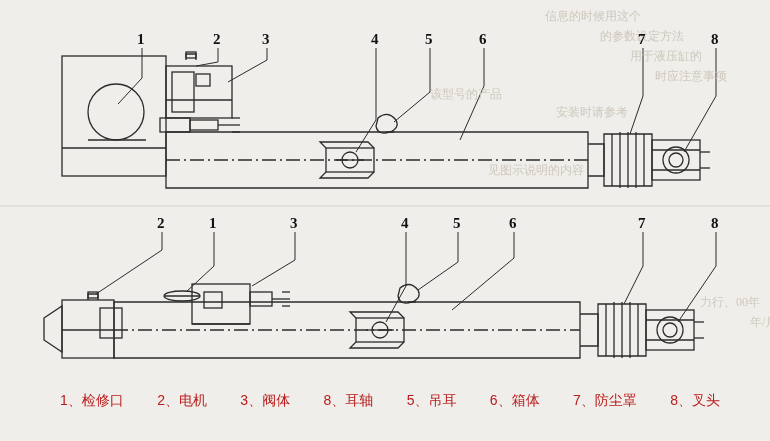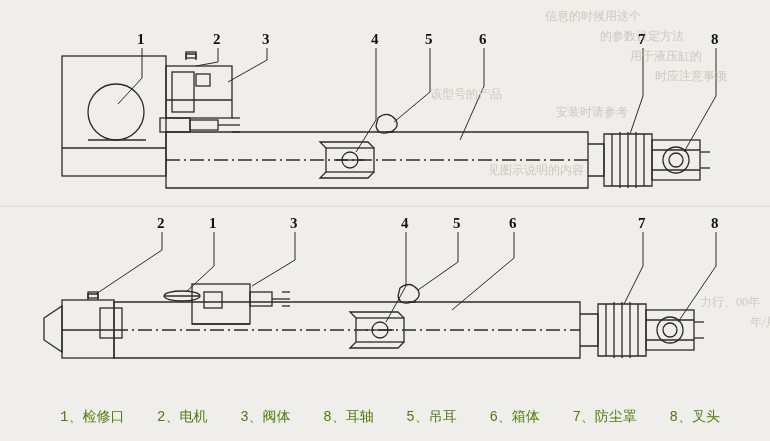--- a/index.html
+++ b/index.html
@@ -17,25 +17,25 @@
     font-family:"Liberation Serif",serif;
     font-size:15px;
     color:#111;
     font-weight:600;
     line-height:1;
     white-space:nowrap;
   }
   .legend{
     position:absolute;
     left:60px;
-    top:408px;
+    top:392px;
     width:660px;
-    font-family:Liberation Mono, monospace;
+    font-family:Liberation Sans, sans-serif;
     font-size:14px;
-    color:#4d7c0f;
+    color:#b91c1c;
     display:flex;
     justify-content:space-between;
     white-space:nowrap;
   }
   .legend span{letter-spacing:0px;}
   .ghost{
     position:absolute;
     color:#cfc8bd;
     font-family:"Liberation Serif",serif;
     font-size:12px;

